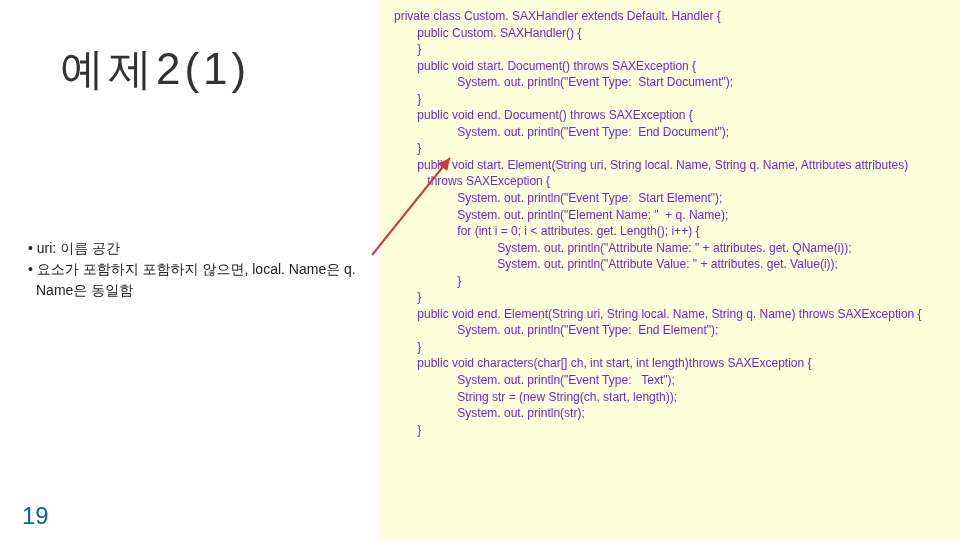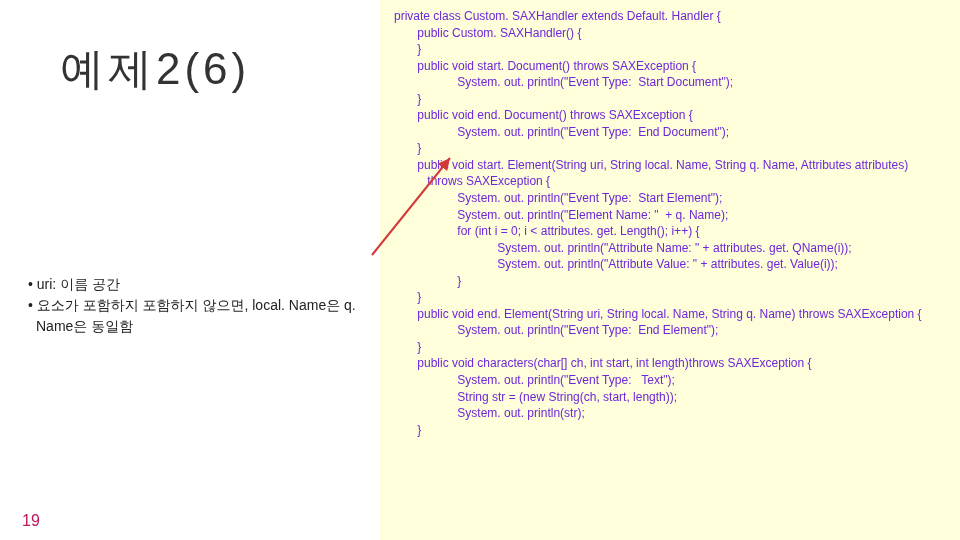--- a/index.html
+++ b/index.html
@@ -24,21 +24,21 @@
     position: absolute;
     left: 22px;
     top: 234px;
     width: 340px;
     background: #ffffff;
     padding: 4px 6px;
     font-size: 14px;
     line-height: 1.5;
     color: #222;
   }
-  .bullet-box ul { list-style: none; margin-top: 36px; }
+  .bullet-box ul { list-style: none; }
   .bullet-box li::before { content: "• "; }
   .bullet-box li { padding-left: 8px; text-indent: -8px; }
   .code-panel {
     position: absolute;
     left: 380px;
     top: 0;
     width: 580px;
     height: 540px;
     background: #fefeda;
     padding: 8px 14px 8px 14px;
@@ -46,36 +46,36 @@
     font-size: 12px;
     line-height: 1.38;
     color: #6d28d9;
     white-space: pre;
     overflow: hidden;
   }
   .page-num {
     position: absolute;
     left: 22px;
     bottom: 10px;
-    font-size: 16px;
-    color: #be185d;
+    font-size: 24px;
+    color: #0369a1;
   }
   .arrow {
     position: absolute;
     left: 370px;
     top: 150px;
     width: 90px;
     height: 110px;
     pointer-events: none;
   }
 </style>
 </head>
 <body>
 
-<div class="title">예제2(6)</div>
+<div class="title">예제2(1)</div>
 
 <div class="bullet-box">
   <ul>
     <li>uri:  이름 공간</li>
     <li>요소가 포함하지 포함하지 않으면, local. Name은 q. Name은 동일함</li>
   </ul>
 </div>
 
 <div class="code-panel">private class Custom. SAXHandler extends Default. Handler {
        public Custom. SAXHandler() {

